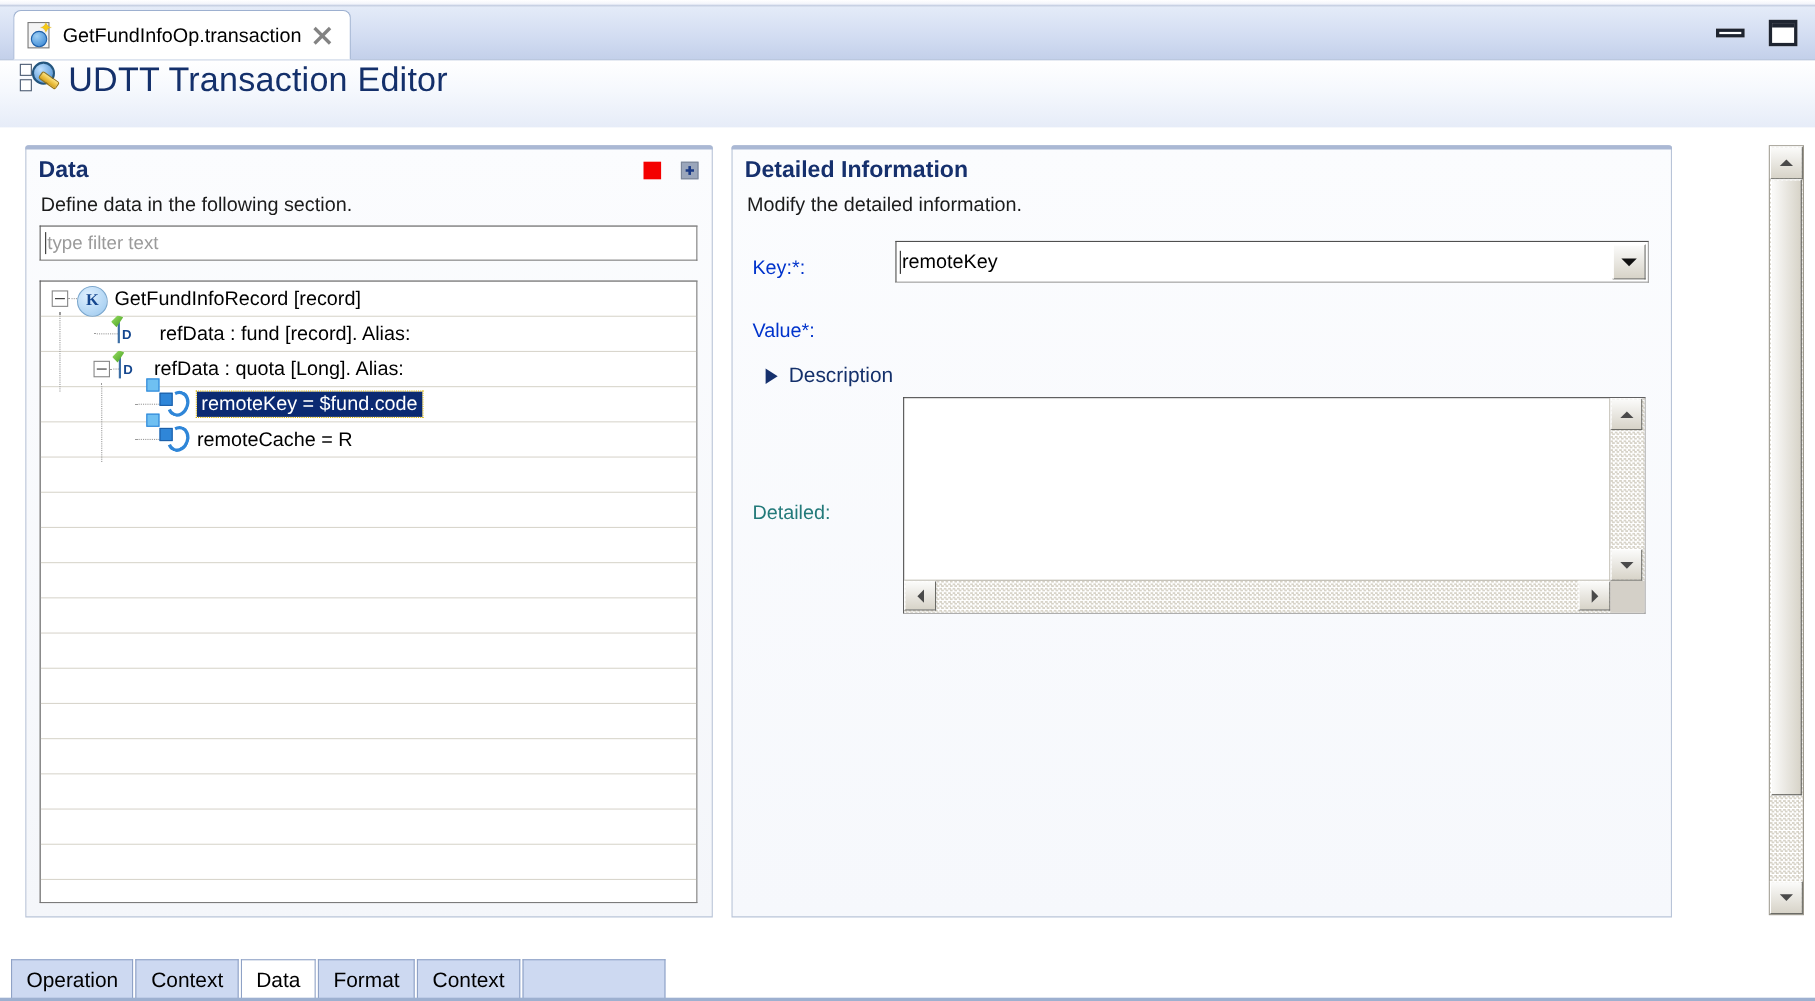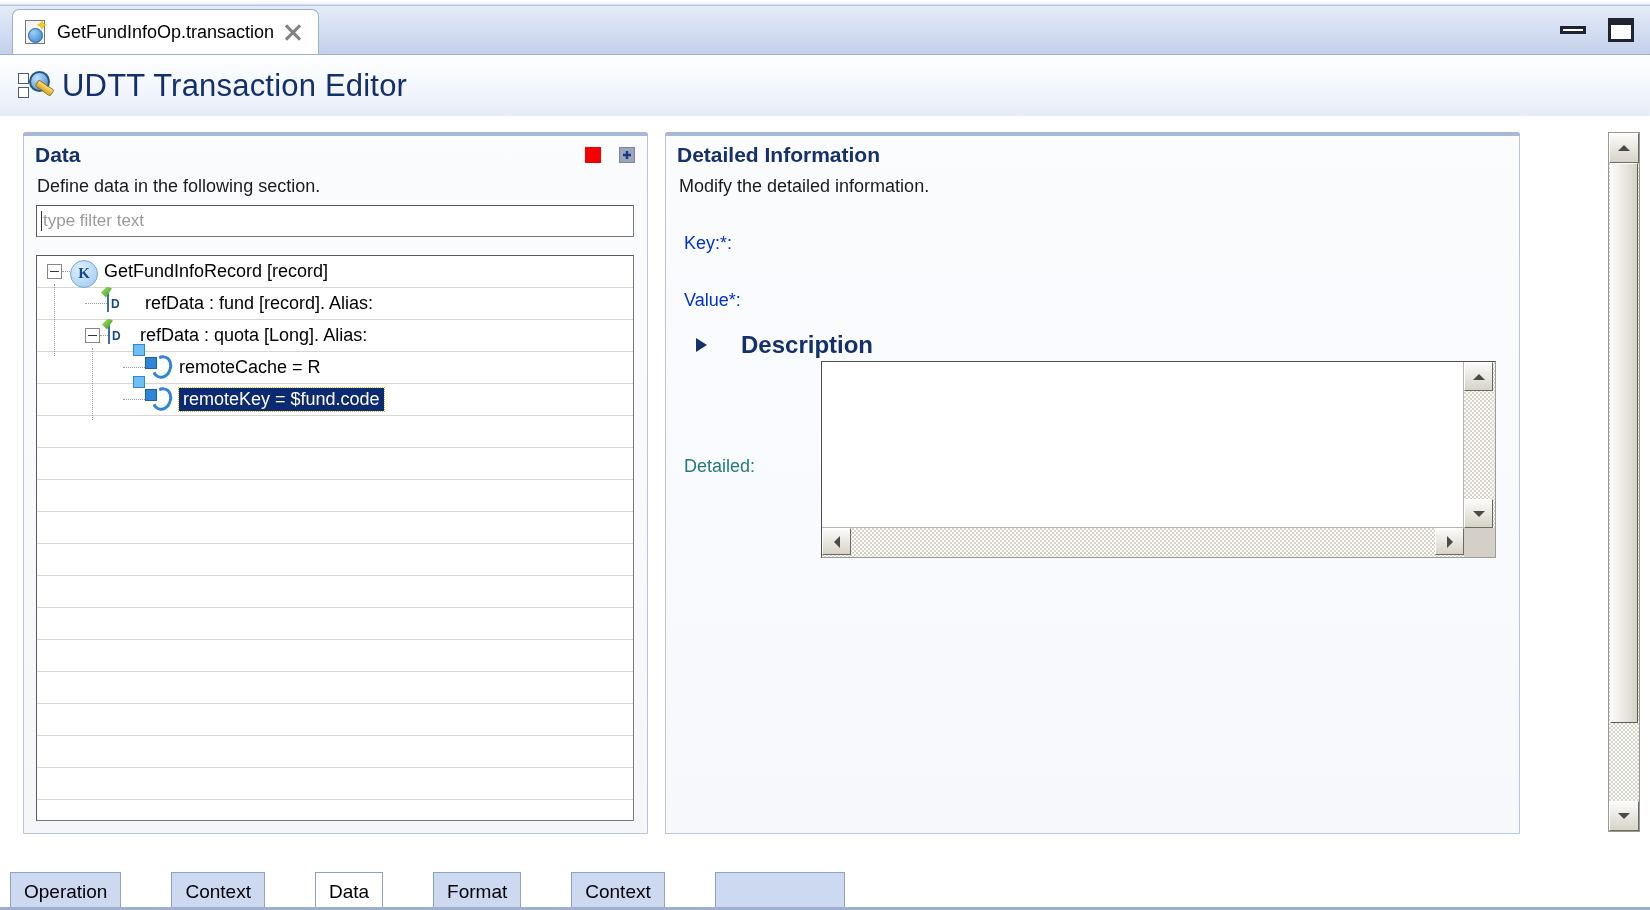--- a/index.html
+++ b/index.html
@@ -64,21 +64,21 @@
   }
   
   #win-btns{position:absolute;right:16px;top:12px;display:flex;gap:22px;align-items:center;}
   .win-min{width:26px;height:8px;border:3px solid #1e2430;box-sizing:border-box;background:#fff;}
   .win-max{width:26px;height:24px;border:3px solid #1e2430;box-sizing:border-box;background:#fff;position:relative;}
   .win-max::before{content:"";position:absolute;left:0;top:0;width:100%;height:4px;background:#1e2430;}
   
   #form-header{
     position:absolute;left:0;top:55px;width:1650px;height:62px;
     background:linear-gradient(to bottom,#ffffff 0%,#f5f8fd 45%,#e6ecf8 100%);
-    display:flex;align-items:center;padding-left:18px;box-sizing:border-box;
+    display:flex;padding-left:18px;box-sizing:border-box;
     border-bottom:1px solid #ffffff;
   }
   .hdr-icon{width:36px;height:32px;position:relative;margin-right:8px;flex:none;}
   .hdr-icon .grid{
     position:absolute;left:0;top:3px;width:12px;height:24px;
   }
   .hdr-icon .grid i{
     display:block;width:9px;height:9px;border:1px solid #4a5a72;background:#fff;margin-bottom:3px;
   }
   .hdr-icon .cog{
@@ -234,21 +234,21 @@
   .arrow-right{
     width:0;height:0;border-top:6px solid transparent;border-bottom:6px solid transparent;
     border-left:6px solid #4a4a4a;
   }
   
   #desc-row{position:absolute;left:30px;top:198px;display:flex;align-items:center;gap:10px;}
   .twisty{
     width:0;height:0;border-top:7px solid transparent;border-bottom:7px solid transparent;
     border-left:11px solid #16306d;
   }
-  #desc-label{font-size:24px;font-weight:bold;color:#14306b;margin-left:24px;}
+  #desc-label{font-size:19px;font-weight:normal;color:#14306b;}
   
   #comments-box{
     position:absolute;left:155px;top:228px;width:675px;height:197px;
     background:#fff;border:1px solid #9b9b9b;box-sizing:border-box;
     border-top-color:#4f4f4f;border-left-color:#4f4f4f;
   }
   .sb-v{
     position:absolute;right:0;top:0;width:31px;bottom:29px;
     background:repeating-conic-gradient(#d7d3c8 0% 25%,#ffffff 0% 50%) 0 0/4px 4px;
     border-left:1px solid #b9b5aa;
@@ -272,21 +272,21 @@
   }
   #outer-sb .thumb{
     position:absolute;left:1px;right:1px;top:30px;height:560px;
     background:linear-gradient(to right,#fbfbfa,#d7d3c8);
     border:1px solid #fff;border-right-color:#5e5e59;border-bottom-color:#5e5e59;
     box-sizing:border-box;
   }
   
   #bottom-tabs{
     position:absolute;left:0;bottom:0;width:1650px;height:52px;
-    background:#ffffff;display:flex;align-items:flex-end;padding-left:10px;box-sizing:border-box;gap:48px;
+    background:#ffffff;display:flex;align-items:flex-end;padding-left:10px;box-sizing:border-box;
   }
   .btab{
     height:38px;min-width:60px;padding:0 13px;margin-right:2px;
     background:#cdd9f1;border:1px solid #8fa2c6;border-bottom:none;
     display:flex;align-items:center;justify-content:center;
     font-size:19px;color:#000;box-sizing:border-box;white-space:nowrap;
   }
   .btab.active{background:#ffffff;border-color:#8fa2c6;}
   #btab-filler{flex:1;height:38px;background:#cdd9f1;border:1px solid #8fa2c6;border-bottom:none;box-sizing:border-box;max-width:130px;}
   #bottom-underline{position:absolute;left:0;bottom:0;width:1650px;height:3px;background:#9db0d0;}
@@ -361,27 +361,27 @@
             <span style="width: 48px; flex: 0 0 auto;"></span>
             <span class="tw"></span>
             <span class="dotline" style="width: 8px;"></span>
             <span class="ic" style="width: 26px;"><span class="ic-d"><span>D</span></span></span>
             <span class="node-label" style="margin-left: 6px;">refData : quota [Long]. Alias:</span>
           </div>
           <div class="tree-row">
             <span style="width: 86px; flex: 0 0 auto;"></span>
             <span class="dotline"></span>
             <span class="ic" style="width: 28px;"><span class="ic-kv"><span class="c"></span><span class="a"></span><span class="b"></span></span></span>
-            <span class="node-label" style="margin-left: 6px;">remoteCache = R</span>
+            <span class="node-label sel" style="margin-left: 6px;">remoteKey = $fund.code</span>
           </div>
           <div class="tree-row">
             <span style="width: 86px; flex: 0 0 auto;"></span>
             <span class="dotline"></span>
             <span class="ic" style="width: 28px;"><span class="ic-kv"><span class="c"></span><span class="a"></span><span class="b"></span></span></span>
-            <span class="node-label sel" style="margin-left: 6px;">remoteKey = $fund.code</span>
+            <span class="node-label" style="margin-left: 6px;">remoteCache = R</span>
           </div>
           <div class="tree-row"></div>
           <div class="tree-row"></div>
           <div class="tree-row"></div>
           <div class="tree-row"></div>
           <div class="tree-row"></div>
           <div class="tree-row"></div>
           <div class="tree-row"></div>
           <div class="tree-row"></div>
           <div class="tree-row"></div>
@@ -391,20 +391,27 @@
           <span class="guide" style="left: 17px; top: 28px; height: 72px;"></span>
           <span class="guide" style="left: 55px; top: 92px; height: 72px;"></span>
         </div>
     </div>
 
     <div id="detail-section">
       <div class="sec-title">Detailed Information</div>
       <div class="sec-sub">Modify the detailed information.</div>
 
       <span class="lbl-key" style="left:18px;top:100px;">Key:*:</span>
+      <div class="tfield" style="left:148px;top:86px;width:685px;height:38px;">
+        <span class="caret"></span>
+        <span class="val">remoteKey</span>
+        <span class="combo-btn">
+            <span class="arrow-down"></span>
+          </span>
+      </div>
 
       <span class="lbl-key" style="left:18px;top:157px;">Value*:</span>
 
       <div id="desc-row">
         <span class="twisty"></span>
         <span id="desc-label">Description</span>
       </div>
 
       <span class="lbl-comments" style="left:18px;top:323px;">Detailed:</span>
       <div id="comments-box">

